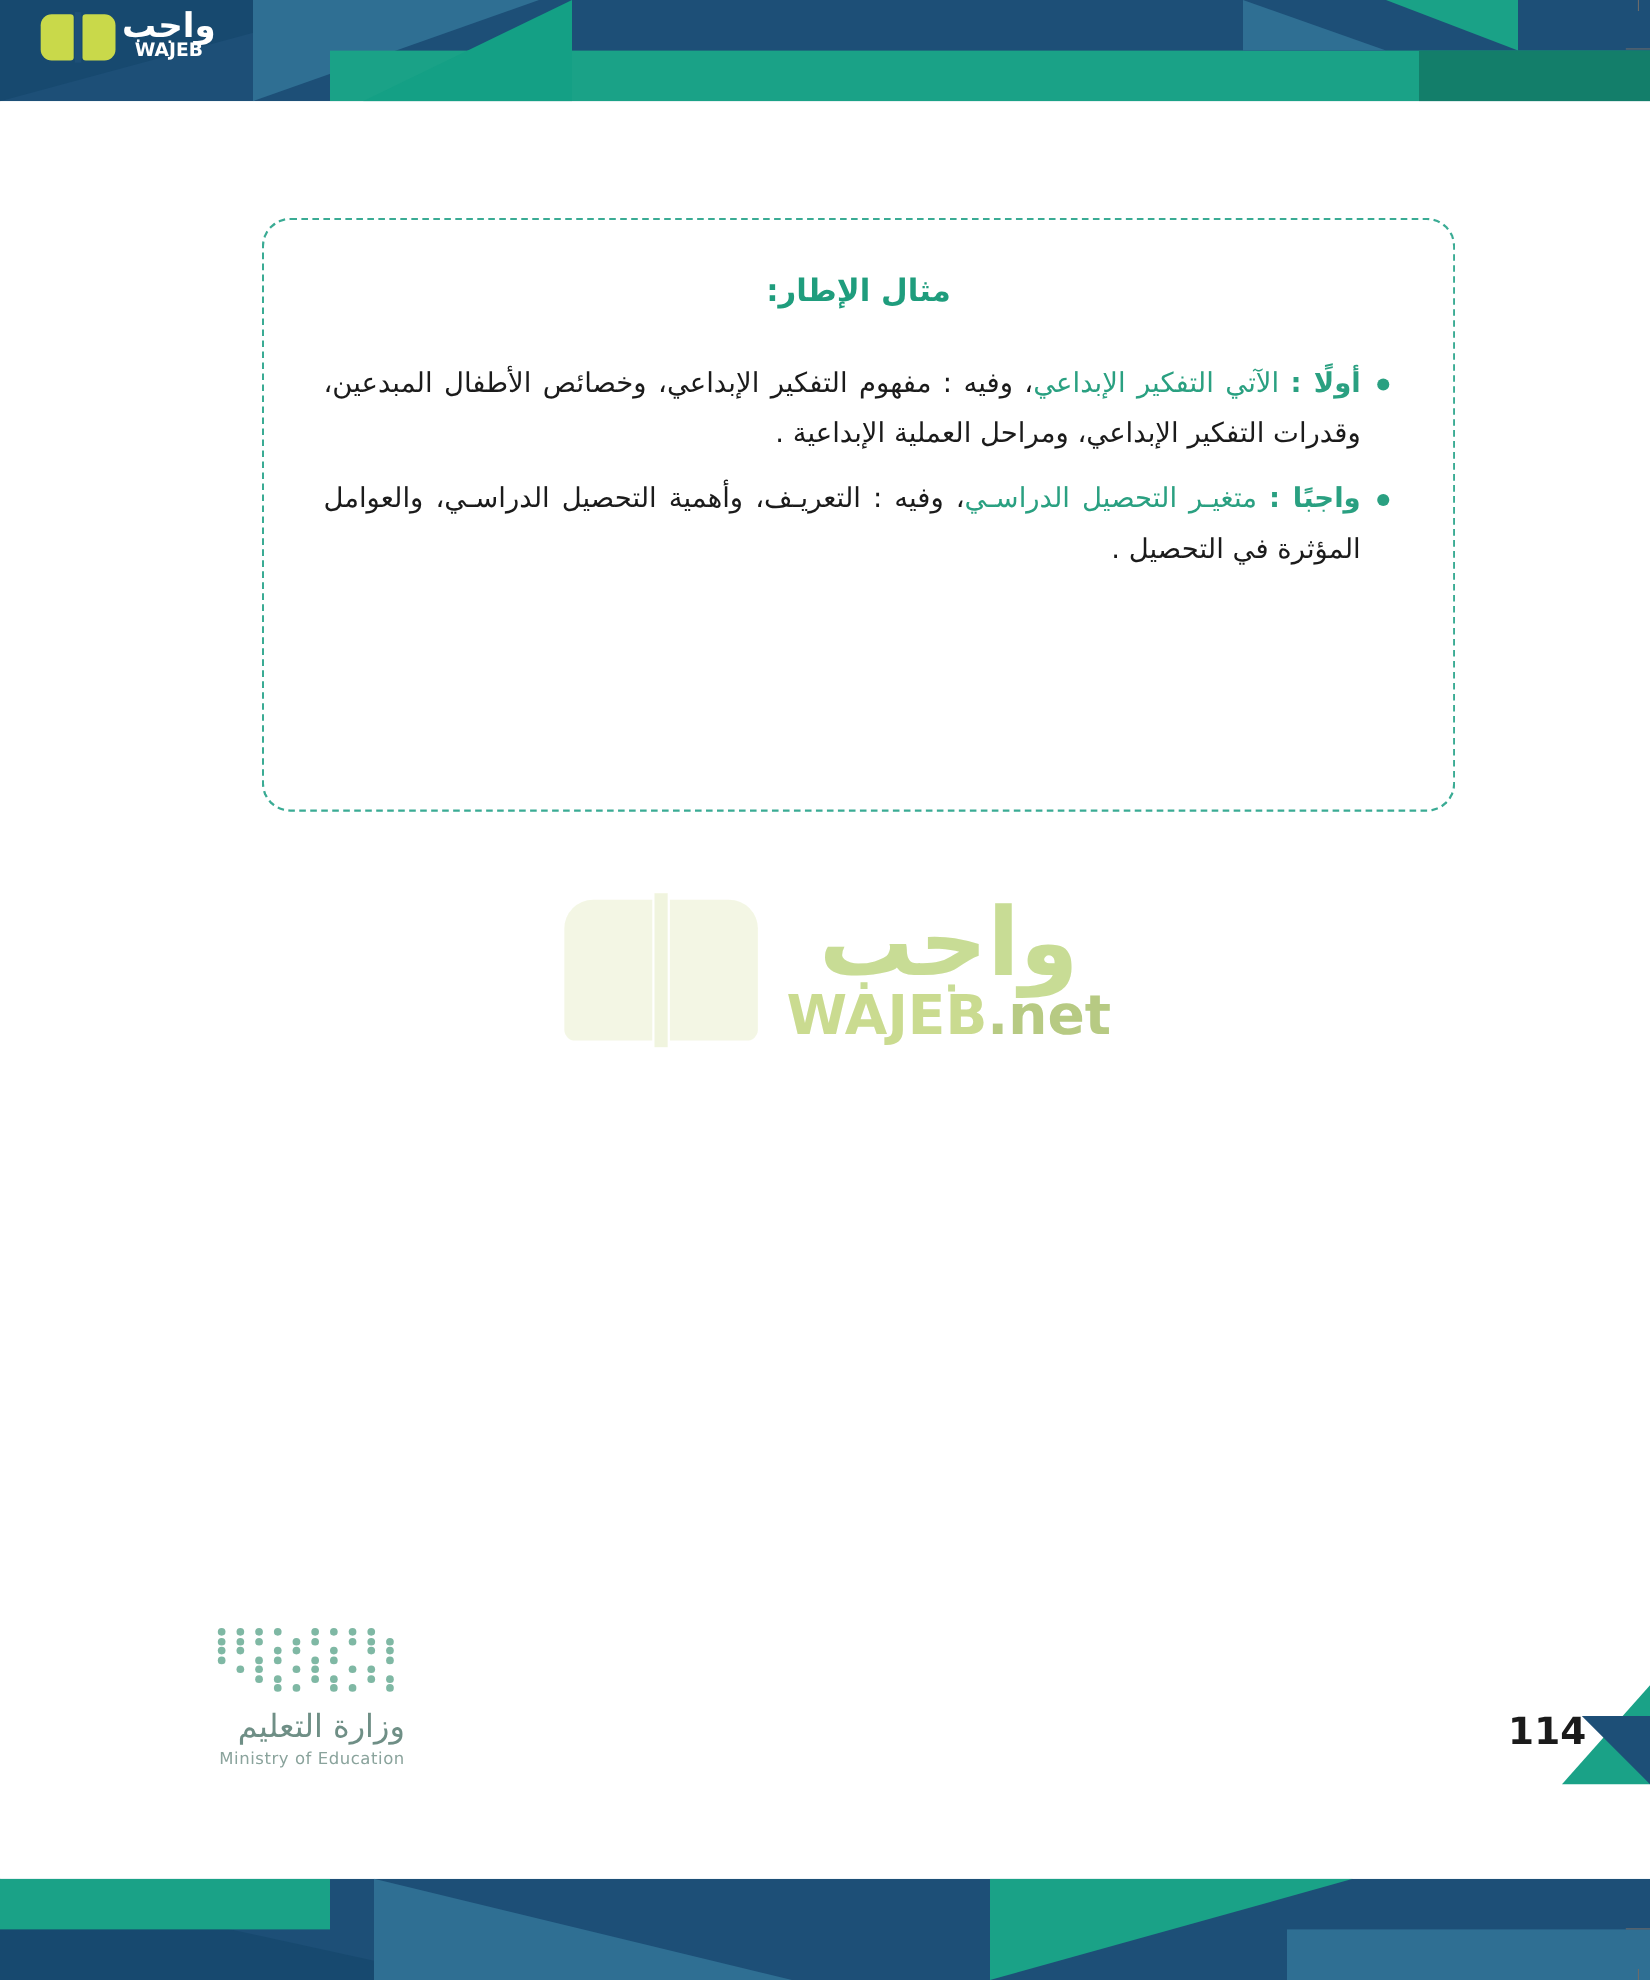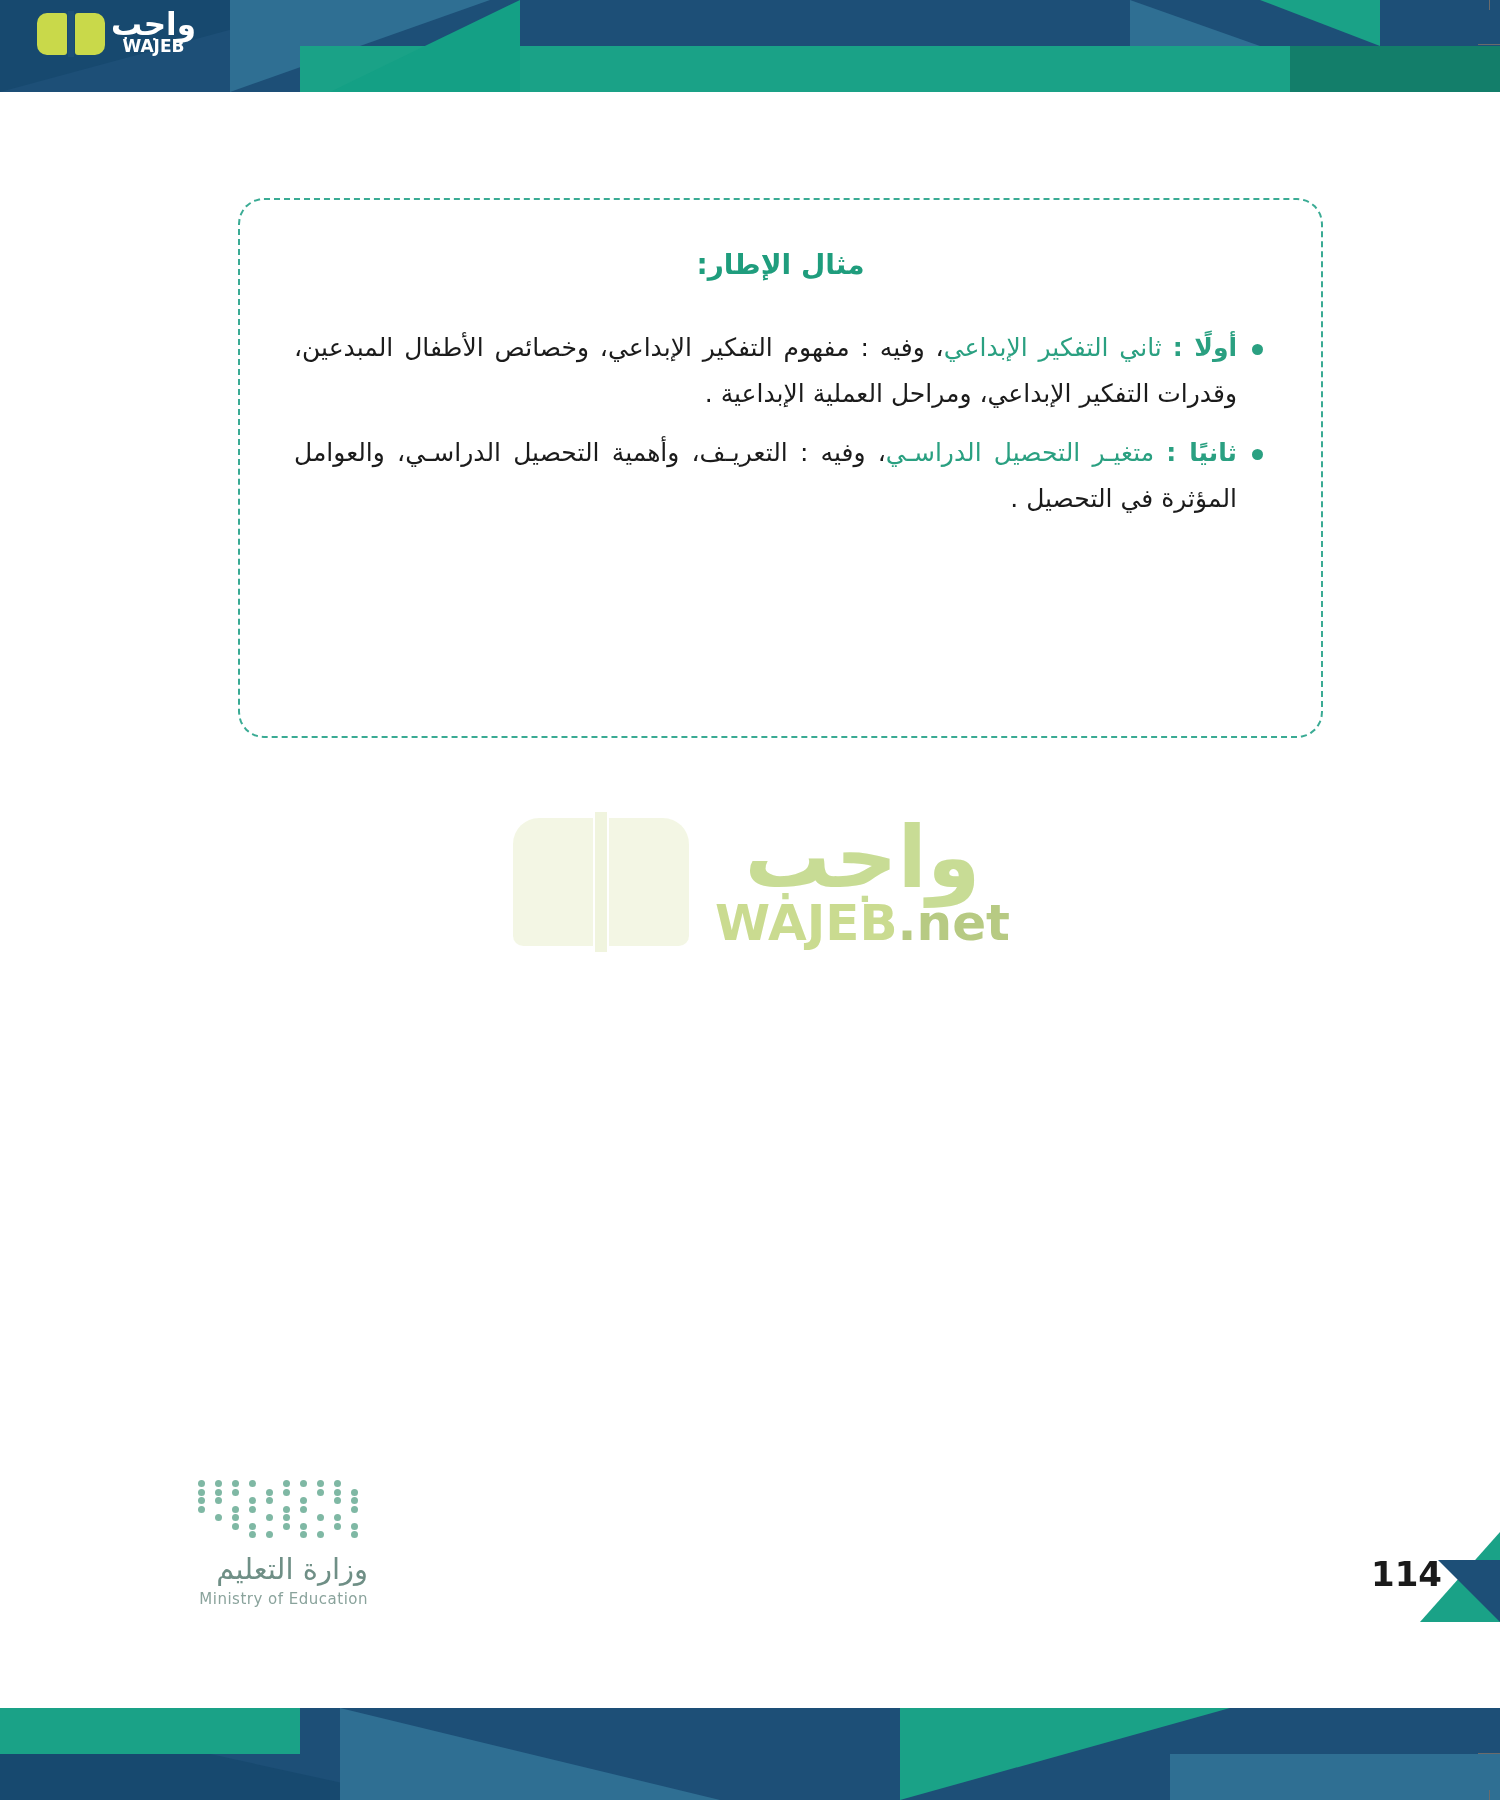--- a/index.html
+++ b/index.html
@@ -407,24 +407,24 @@
   </div>
 </div>
 
 <div class="example-box">
   <div class="example-title">مثال الإطار:</div>
 
 
   <ul class="bullets">
     <li>
       <span class="lead">أولًا :</span>
-      <span class="hl">ثاني التفكير الإبداعي</span><span>، وفيه : مفهوم التفكير الإبداعي، وخصائص الأطفال المبدعين، وقدرات التفكير الإبداعي، ومراحل العملية الإبداعية .</span>
+      <span class="hl">الآتي التفكير الإبداعي</span><span>، وفيه : مفهوم التفكير الإبداعي، وخصائص الأطفال المبدعين، وقدرات التفكير الإبداعي، ومراحل العملية الإبداعية .</span>
     </li>
     <li>
-      <span class="lead">ثانيًا :</span>
+      <span class="lead">واجبًا :</span>
       <span class="hl">متغيـر التحصيل الدراسـي</span><span>، وفيه : التعريـف، وأهمية التحصيل الدراسـي، والعوامل المؤثرة في التحصيل .</span>
     </li>
   </ul>
 </div>
 
 <div class="watermark">
   <div class="wm-text">
     <div class="wm-ar">واجب</div>
     <div class="wm-en"><span>WAJEB</span><span class="net">.net</span></div>
   </div>

